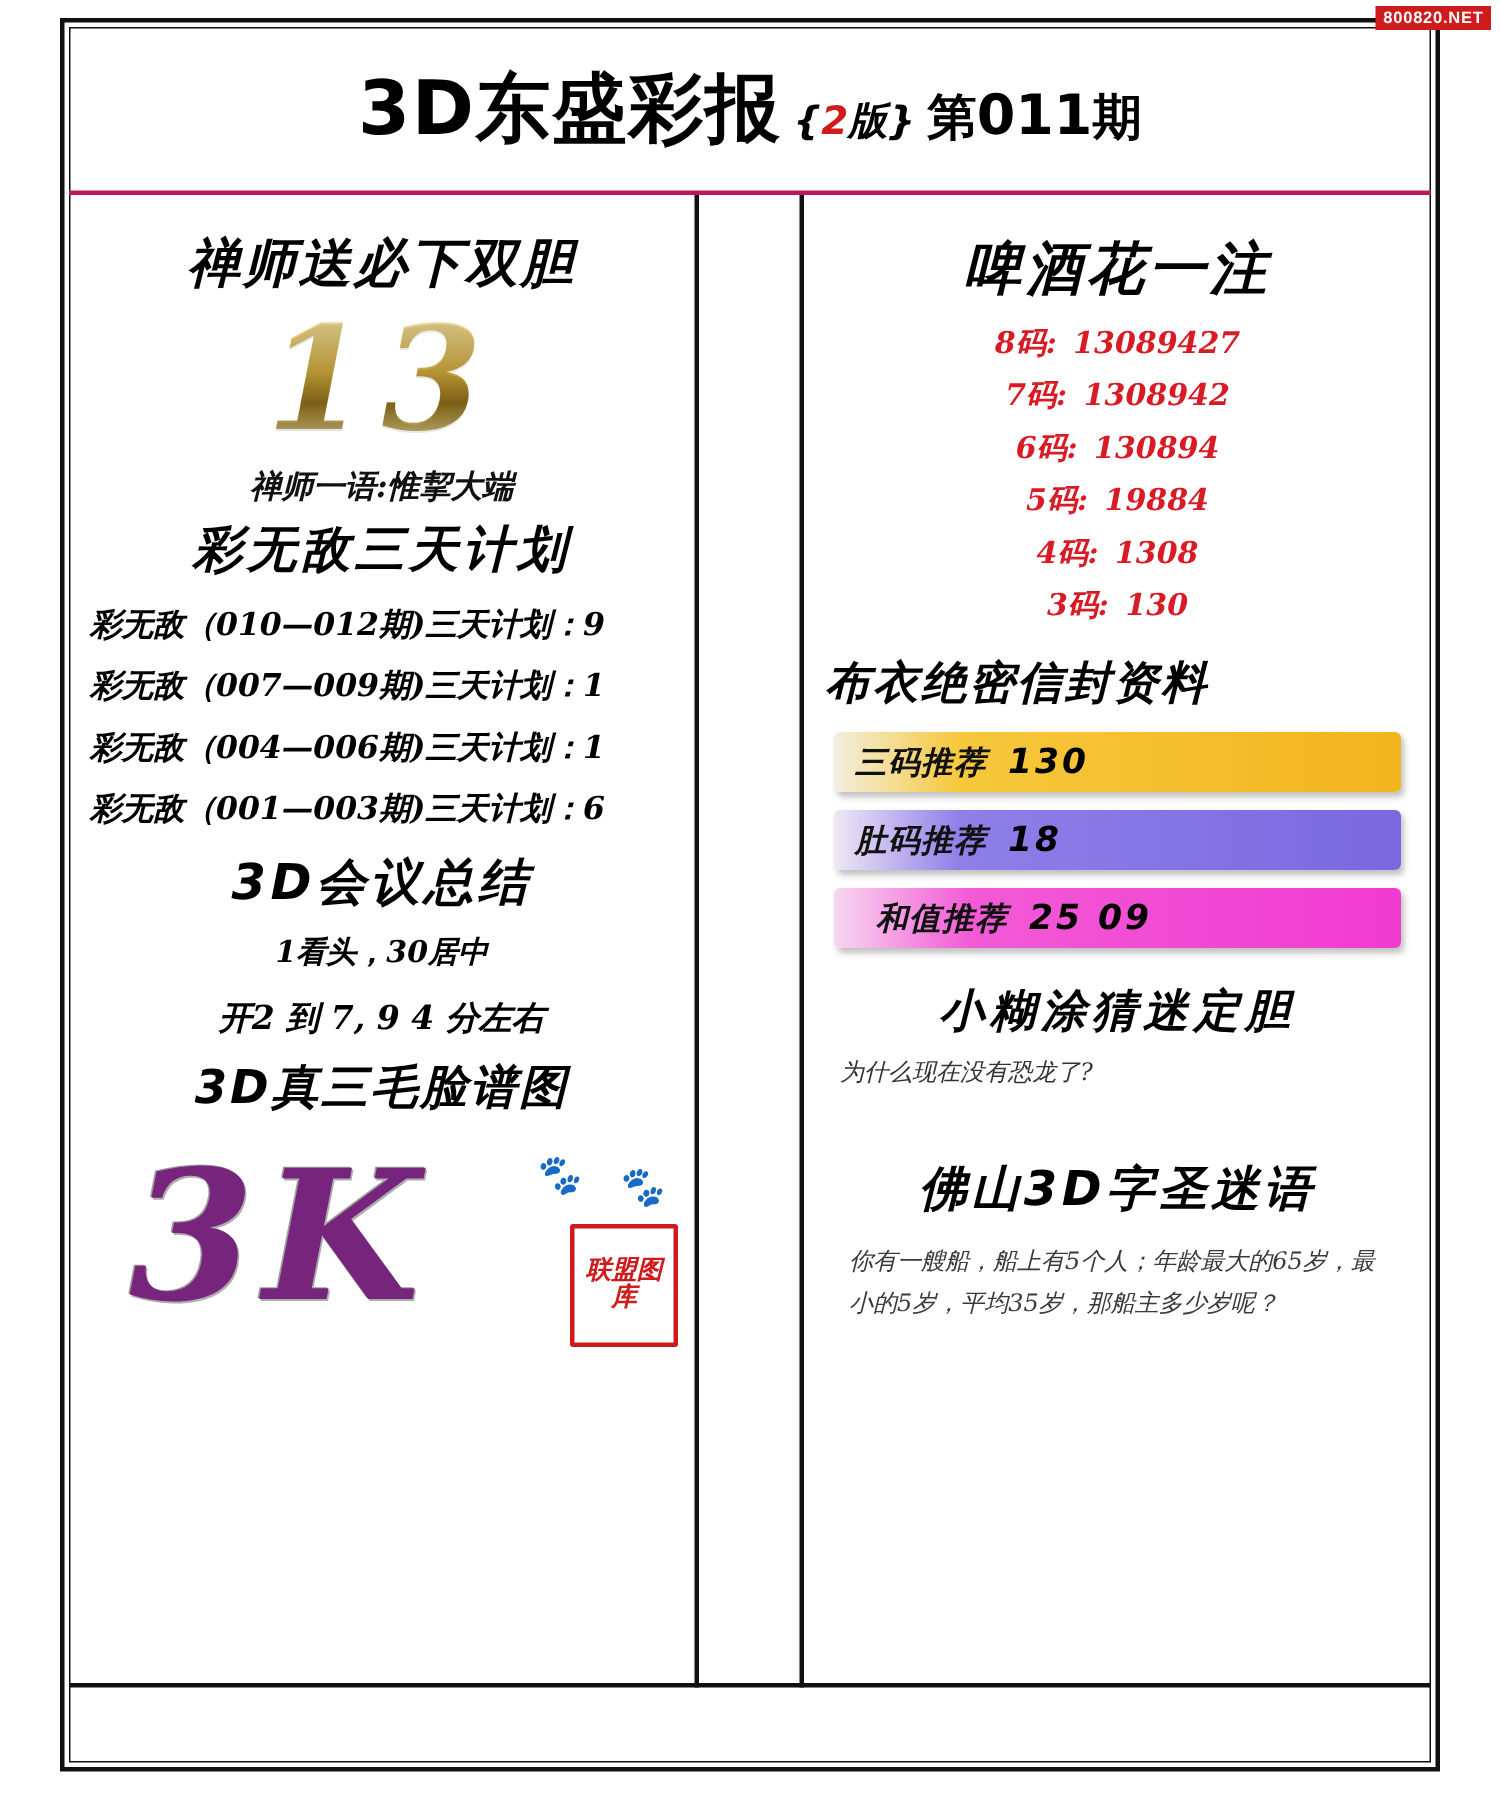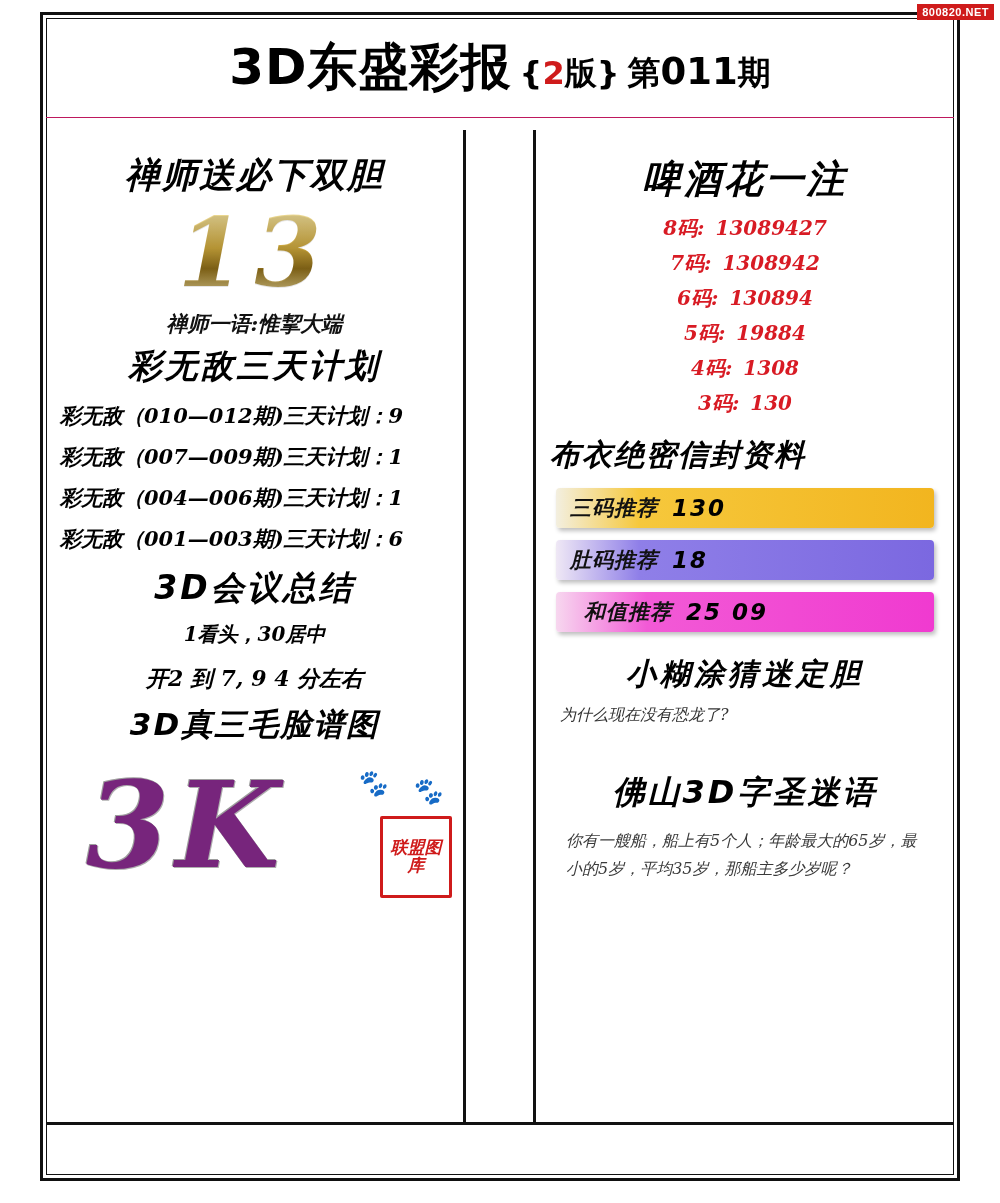--- a/index.html
+++ b/index.html
@@ -28,33 +28,33 @@
     border:3px solid #111;
     box-sizing:border-box;
   }
   .inner-frame{
     position:absolute;left:46px;top:18px;right:46px;bottom:28px;
     border:1px solid #111;
     box-sizing:border-box;
   }
   
   .header{
-    position:absolute;left:46px;top:18px;right:46px;height:100px;
-    border-bottom:1px solid #be185d;
+    position:absolute;left:46px;top:18px;right:46px;height:112px;
+    border-bottom:3px solid #be185d;
     box-sizing:border-box;
     display:flex;align-items:center;justify-content:center;
     z-index:5;
   }
   .header-inner{display:flex;align-items:baseline;gap:8px;}
   .title-main{
     font-family:"DejaVu Sans","Liberation Sans",sans-serif;
     font-size:50px;font-weight:bold;color:#000;letter-spacing:1px;
   }
   .title-ver{
-    font-size:32px;font-weight:bold;color:#000;
+    font-size:26px;font-weight:bold;color:#000;font-style:italic;
   }
   .title-ver .num{color:#cf1b1b;}
   .title-issue{
     font-size:33px;font-weight:bold;color:#000;
     font-family:"DejaVu Sans","Liberation Sans",sans-serif;
   }
   .title-issue .issue-num{font-size:37px;}
 
   
   .columns{

